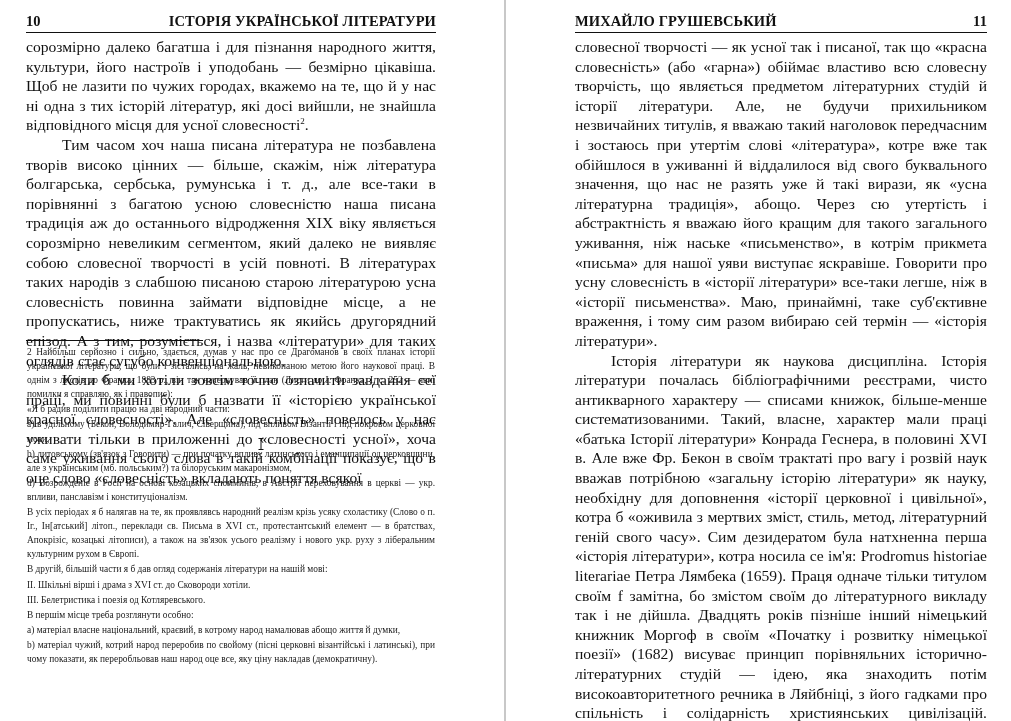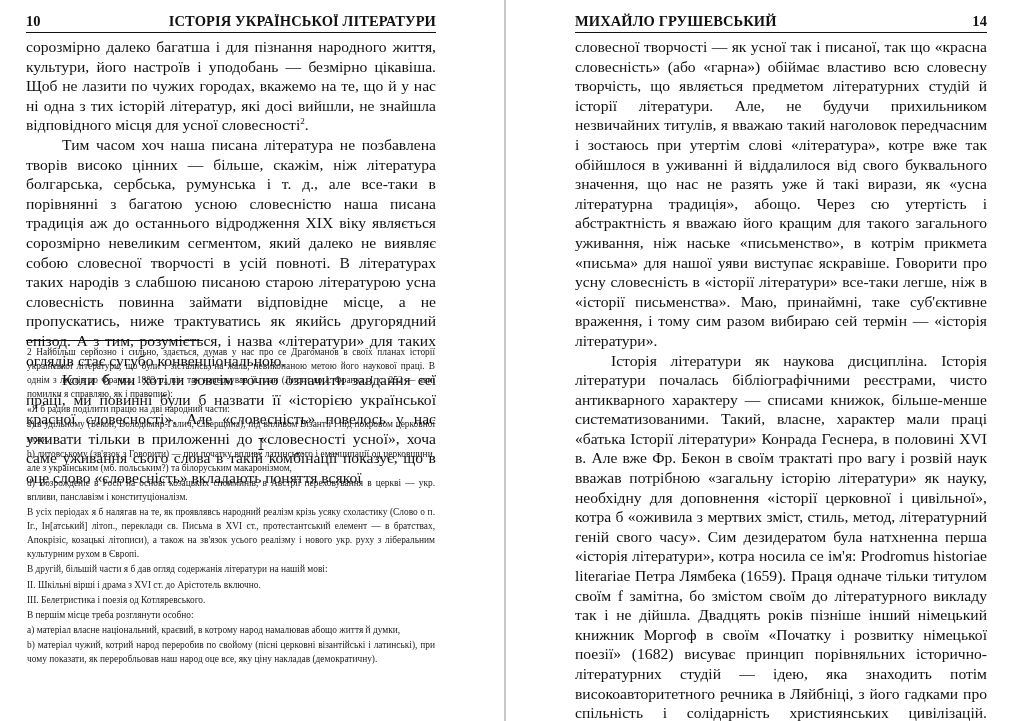--- a/index.html
+++ b/index.html
@@ -56,37 +56,37 @@
   </div>
   <div class="fn-sep"></div>
   <div class="footnotes">
     <p>2 Найбільш серйозно і сильно, здається, думав у нас про се Драгоманов в своїх планах історії української літератури, що були і зістались, на жаль, невиконаною метою його наукової праці. В однім з листів до Франка, 1883 р., він так начеркував її план (Листи до І. Франка, І, с. 252 — явні помилки я справляю, як і правопис):</p>
     <p>«Я б радив поділити працю на дві народний части:</p>
     <p>a) в удільному (Бекон, Володимир-Галич, Сіверщина), під впливом Візантії і під покровом церковної мови,</p>
     <p>b) литовському (зв'язок з Говорити) — при початку впливу латинського і еманципації од церковщини, але з українським (мб. польським?) та білоруським макаронізмом,</p>
     <p>d) Возрожденіе в Росії на основі козацьких спомминів, в Австрії переховування в церкві — укр. впливи, панславізм і конституціоналізм.</p>
     <p>В усіх періодах я б налягав на те, як проявлявсь народний реалізм крізь усяку схоластику (Слово о п. Іг., Ін[атський] літоп., переклади св. Письма в XVI ст., протестантський елемент — в братствах, Апокрізіс, козацькі літописи), а також на зв'язок усього реалізму і нового укр. руху з ліберальним культурним рухом в Європі.</p>
     <p>В другій, більшій части я б дав огляд содержанія літератури на нашій мові:</p>
-    <p>ІІ. Шкільні вірші і драма з XVI ст. до Арістотель включно.</p>
+    <p>ІІ. Шкільні вірші і драма з XVI ст. до Сковороди хотіли.</p>
     <p>ІІІ. Белетристика і поезія од Котляревського.</p>
     <p>В першім місце треба розглянути особно:</p>
     <p>a) матеріал власне національний, краєвий, в котрому народ намалював абощо життя й думки,</p>
     <p>b) матеріал чужий, котрий народ переробив по свойому (пісні церковні візантійські і латинські), при чому показати, як переробльовав наш народ оце все, яку ціну накладав (демократичну).</p>
 
   </div>
   <svg class="cursor" viewBox="0 0 6 12">
     <path d="M0.5 0.5 H5.5 M3 0.5 V11.5 M0.5 11.5 H5.5" stroke="#111" stroke-width="1" fill="none"></path>
   </svg>
 </div>
 
 <div id="divider"></div>
 
 <div id="right-page" class="page">
   <div class="header">
     <span>МИХАЙЛО ГРУШЕВСЬКИЙ</span>
-    <span>14</span>
+    <span>11</span>
   </div>
   <div class="body">
     <p>словесної творчості — як усної так і писаної, так що «красна словесність» (або «гарна») обіймає властиво всю словесну творчість, що являється предметом літературних студій й історії літератури. Але, не будучи прихильником незвичайних титулів, я вважаю такий наголовок передчасним і зостаюсь при утертім слові «література», котре вже так обійшлося в уживанні й віддалилося від свого буквального значення, що нас не разять уже й такі вирази, як «усна літературна традиція», абощо. Через сю утертість і абстрактність я вважаю його кращим для такого загального уживання, ніж наське «письменство», в котрім прикмета «письма» для нашої уяви виступає яскравіше. Говорити про усну словесність в «історії літератури» все-таки легше, ніж в «історії письменства». Маю, принаймні, таке суб'єктивне враження, і тому сим разом вибираю сей термін — «історія літератури».</p>
     <p class="indent">Історія літератури як наукова дисципліна. Історія літератури почалась бібліографічними реєстрами, чисто антикварного характеру — списами книжок, більше-менше систематизованими. Такий, власне, характер мали праці «батька Історії літератури» Конрада Геснера, в половині XVI в. Але вже Фр. Бекон в своїм трактаті про вагу і розвій наук вважав потрібною «загальну історію літератури» як науку, необхідну для доповнення «історії церковної і цивільної», котра б «оживила з мертвих зміст, стиль, метод, літературний геній свого часу». Сим дезидератом була натхненна перша «історія літератури», котра носила се ім'я: Prodromus historiae literariae Петра Лямбека (1659). Праця одначе тільки титулом своїм f замітна, бо змістом своїм до літературного викладу так і не дійшла. Двадцять років пізніше інший німецький книжник Моргоф в своїм «Початку і розвитку німецької поезії» (1682) висуває принцип порівняльних історично-літературних студій — ідею, яка знаходить потім високоавторитетного речника в Ляйбніці, з його гадками про спільність і солідарність християнських цивілізацій. Законодавець англійської критики Поп в тім же часі кидає глибоку гадку про релятивність всяких естетичних критеріїв — можливість оцінки всякого літературного явища тільки в його історичній обстанові. По тім — після того, як середина XVIII в. пройшла під знаком панування абсолютного естетизму, каноном знов став Арістотель в новім толкуванні Лессінга, — сей історичний принцип вертається з ще більшою силою і свідомістю в працях Гердера (1770-х років), з котрих, властиво, починається ідея літературної еволюції й її досліду в зв'язку з історією культури і соціального життя.</p>
 
   </div>
 </div>
 
 </body></html>

